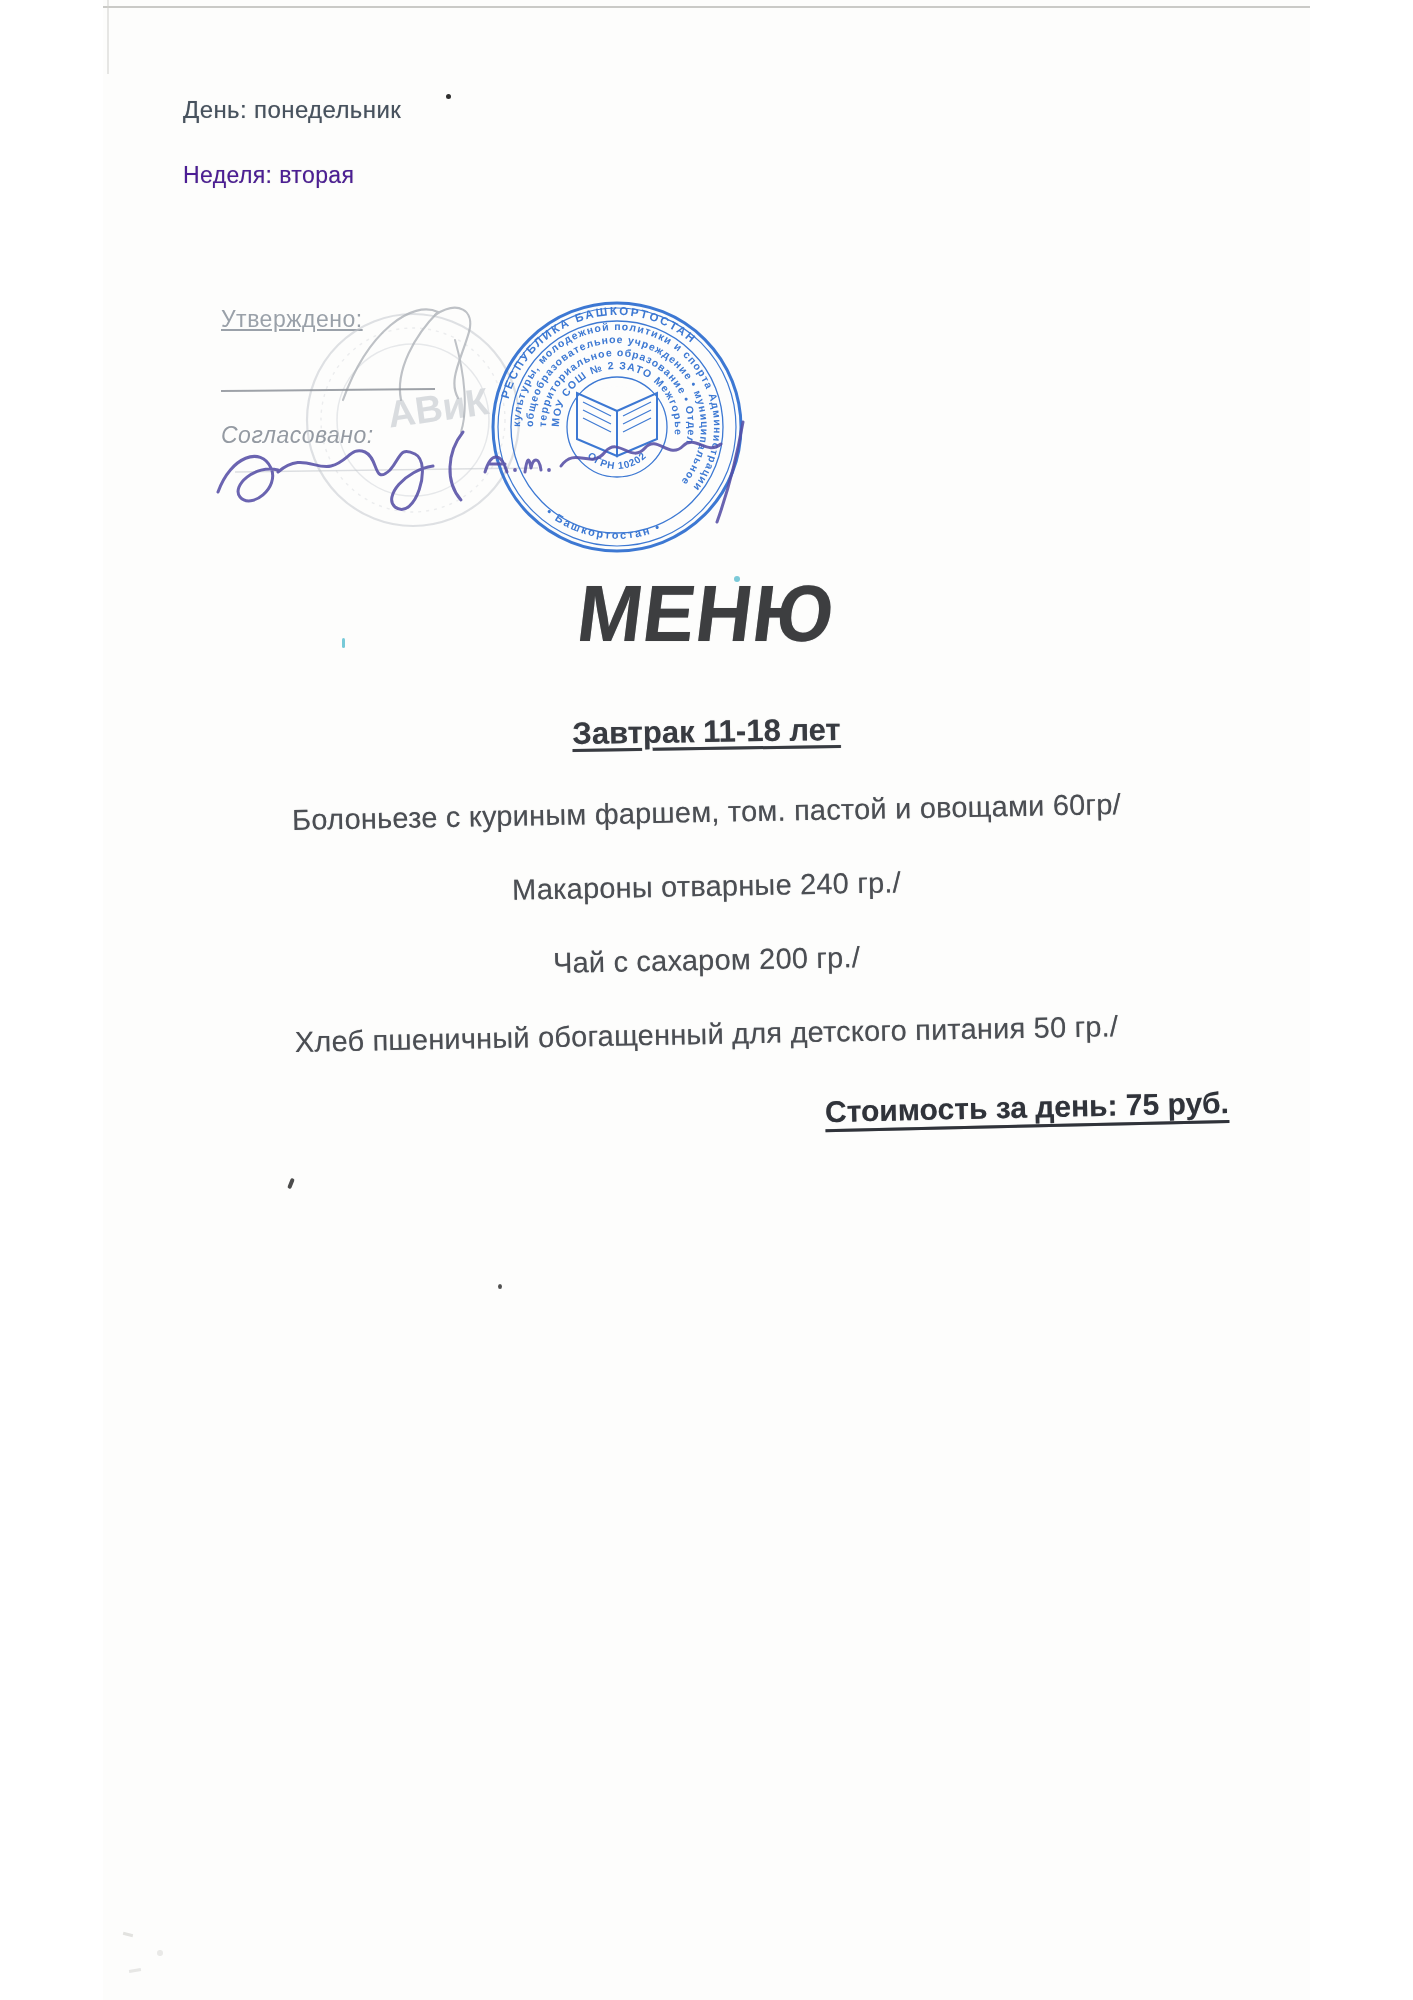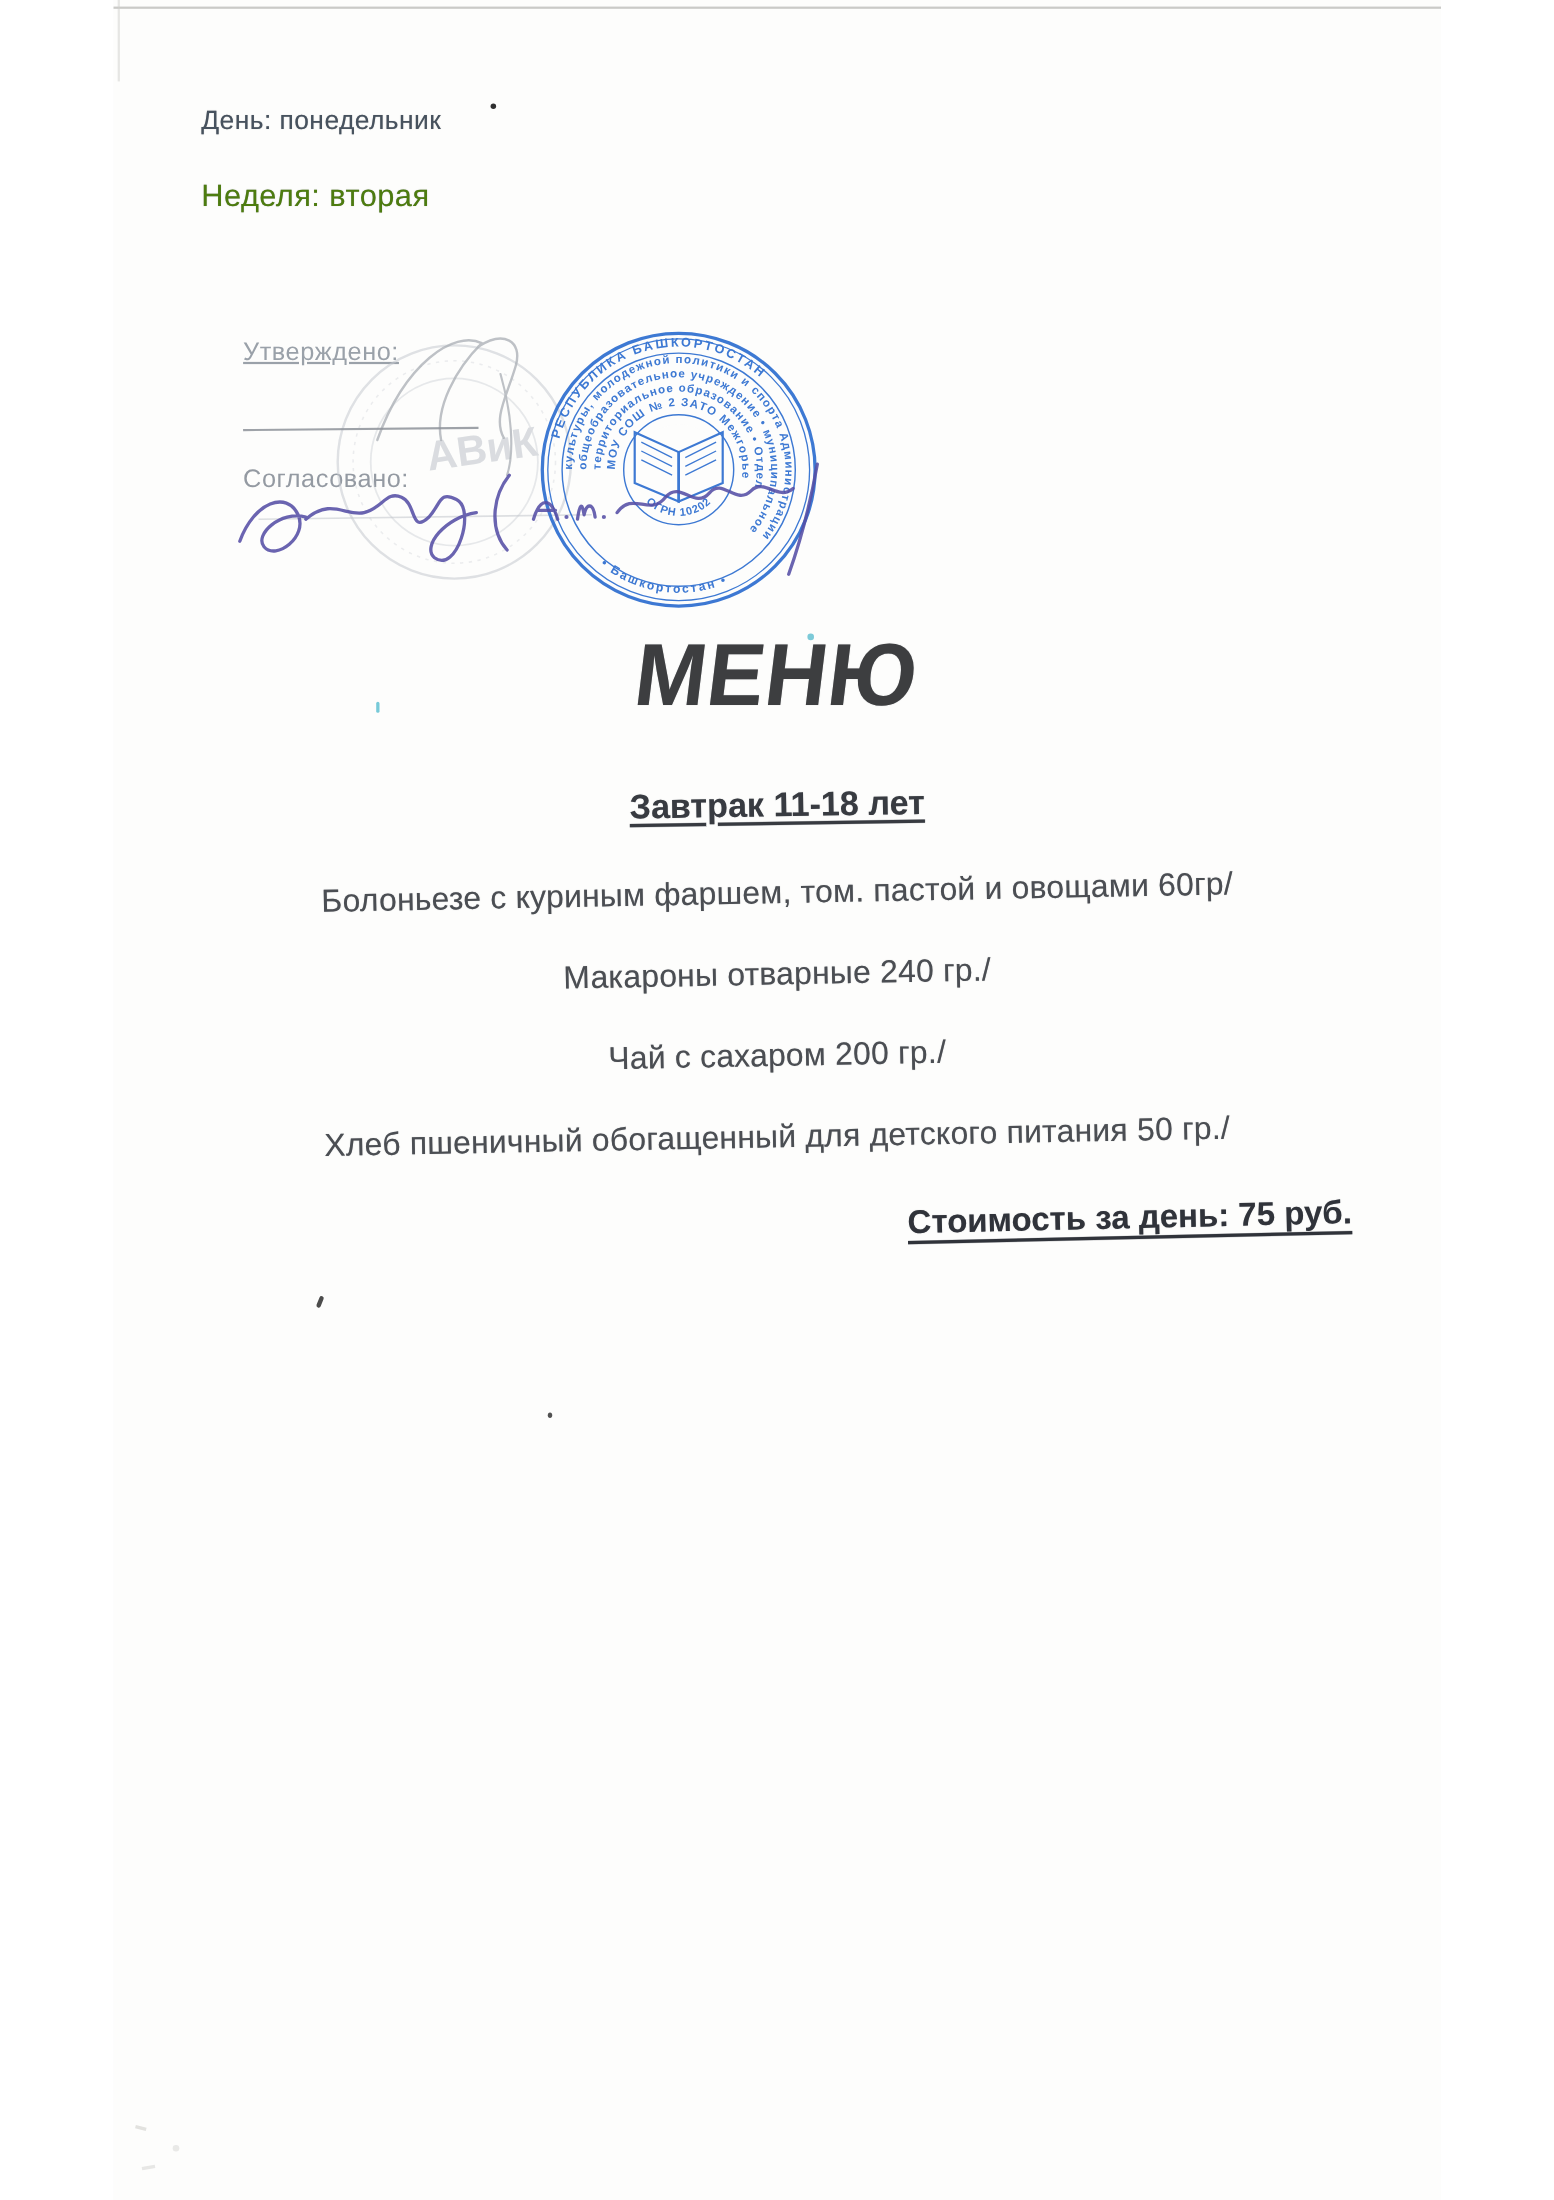--- a/index.html
+++ b/index.html
@@ -6,24 +6,24 @@
   .page{
     position:relative;width:1207px;height:2000px;margin:0 auto;
     background:#fdfdfc;overflow:hidden;
     font-family:"Liberation Sans", sans-serif;
   }
   .scan-text{text-shadow:0 0 .7px rgba(70,74,80,.5);}
   .edge-top{position:absolute;left:0;top:6px;width:100%;height:2px;background:#b3b3b0;opacity:.7;}
   .edge-left{position:absolute;left:4px;top:0;width:2px;height:74px;background:#cfcfcc;opacity:.5;}
 
   .day-line{position:absolute;left:80px;top:96px;font-size:24px;color:#47525e;letter-spacing:.4px;}
-  .week-line{position:absolute;left:80px;top:162px;font-size:28px;color:#4d7c0f;letter-spacing:.4px;}
+  .week-line{position:absolute;left:80px;top:162px;font-size:23px;color:#4c1d95;letter-spacing:.4px;}
 
   .approved-label{position:absolute;left:118px;top:306px;font-size:23px;color:#9aa1a9;letter-spacing:.5px;text-decoration:underline;}
-  .agreed-label{position:absolute;left:118px;top:422px;font-size:23px;color:#949aa2;letter-spacing:.5px;}
+  .agreed-label{position:absolute;left:118px;top:422px;font-size:23px;color:#949aa2;letter-spacing:.5px;font-style:italic;}
 
   .approval-art{position:absolute;left:40px;top:260px;width:700px;height:340px;}
 
   .stamp-ring-text{fill:var(--stamp-blue,#2f6fd0);font-weight:bold;}
   .stamp-line{stroke:var(--stamp-blue,#2f6fd0);fill:none;}
   .ghost{opacity:.55;}
   .ink-grey{stroke:#a9aeb4;fill:none;stroke-linecap:round;stroke-linejoin:round;}
   .ink-violet{stroke:var(--ink-violet,#564fa6);fill:none;stroke-linecap:round;stroke-linejoin:round;}
 
   .menu-title{

